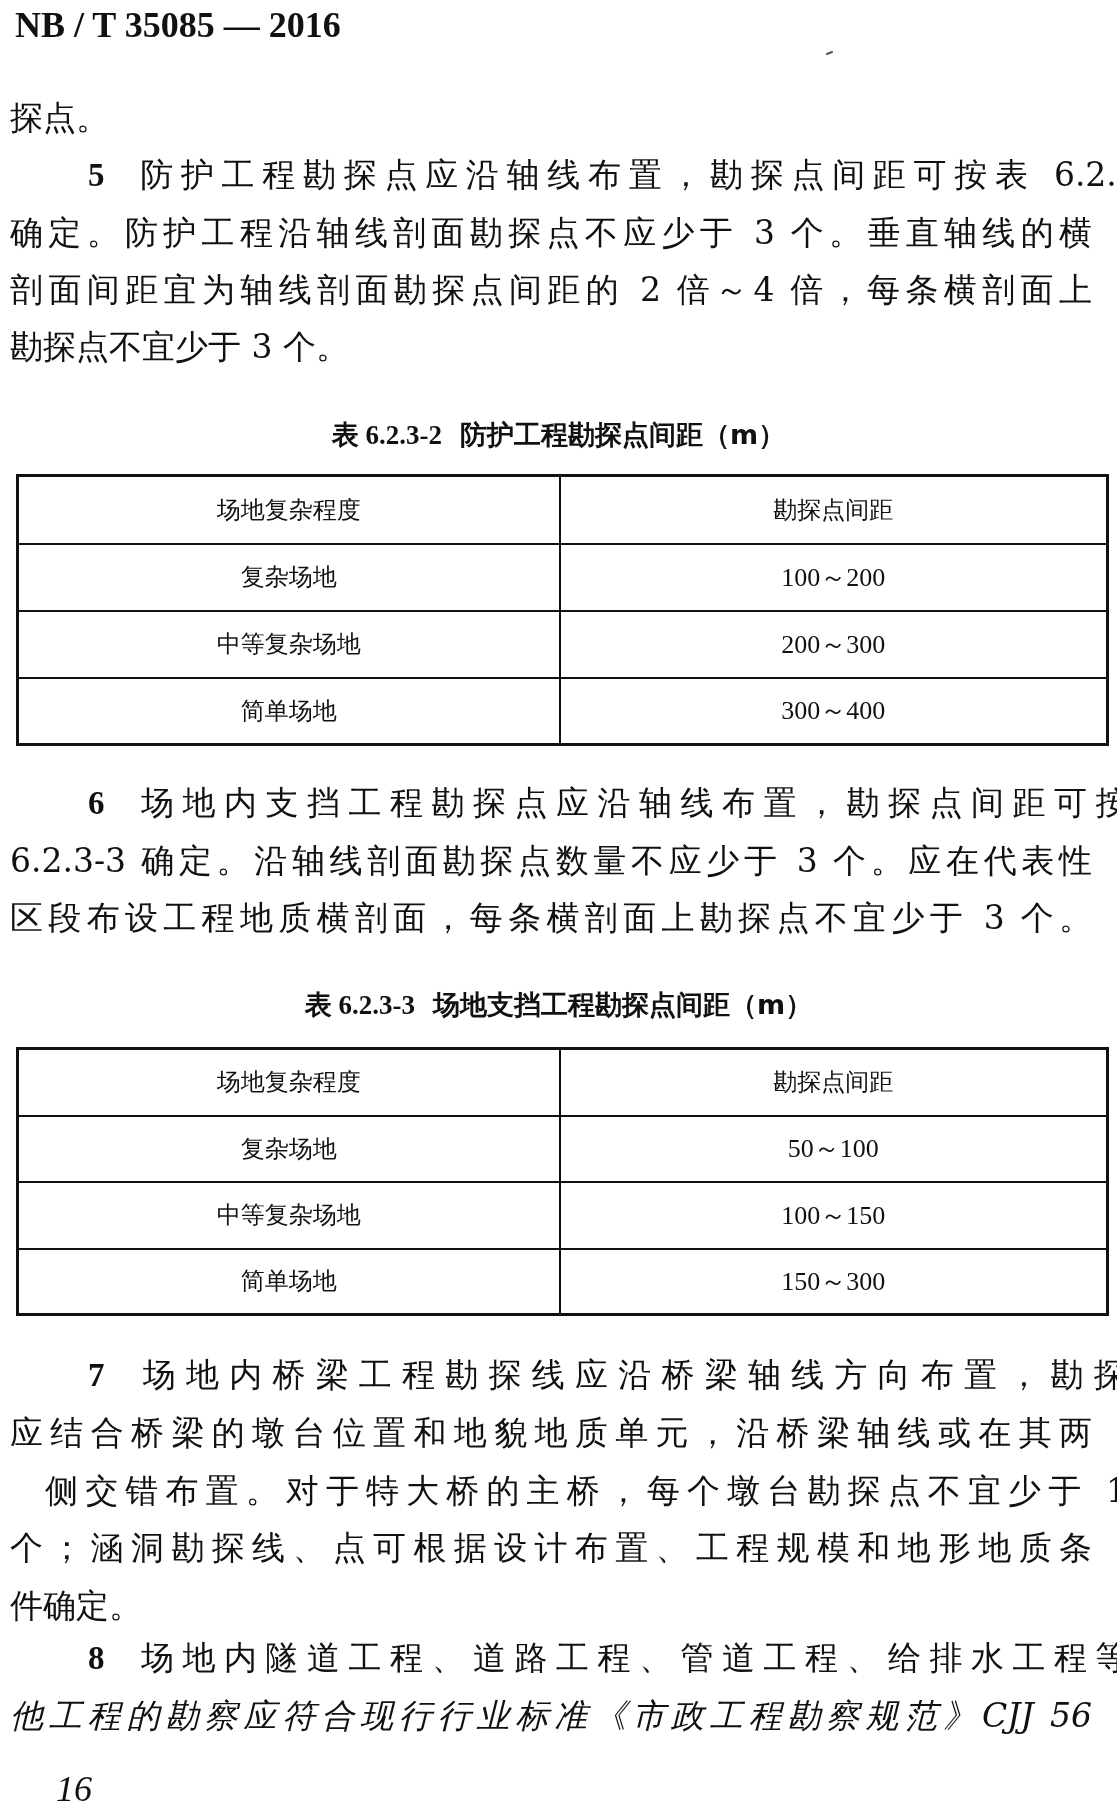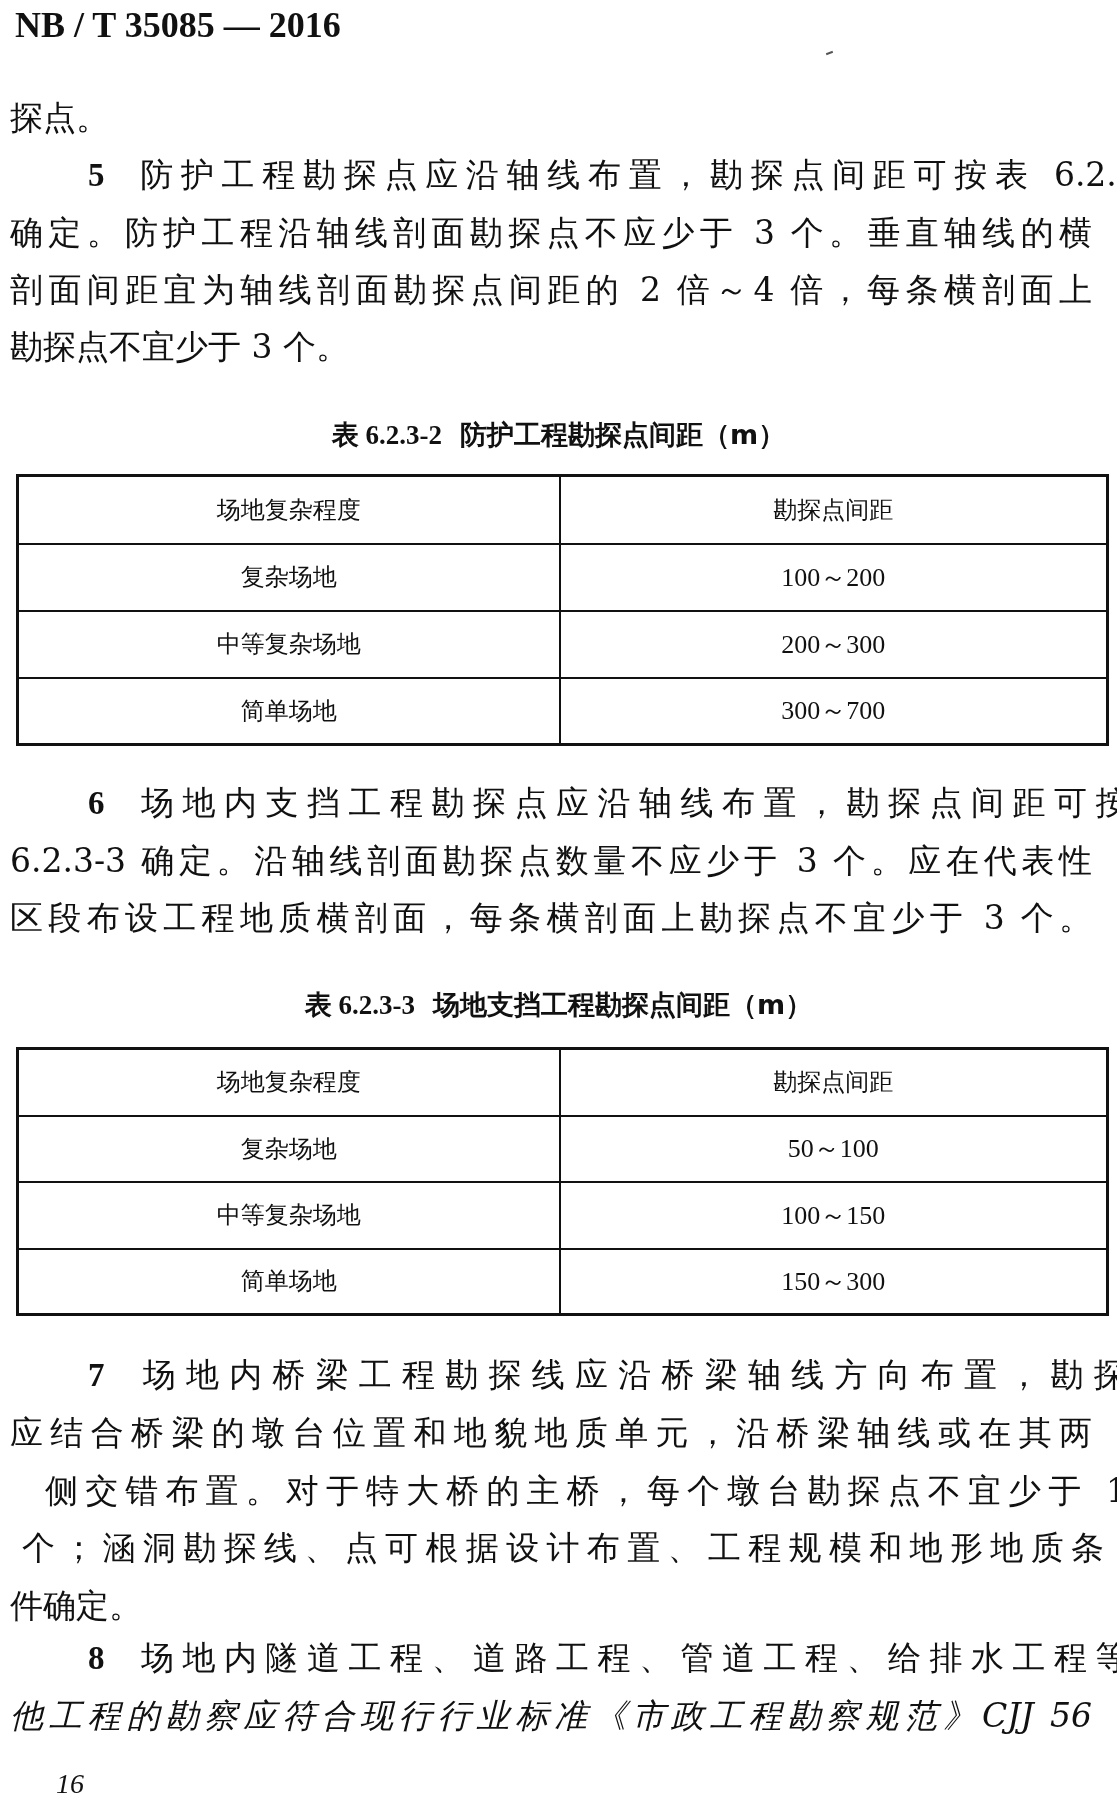--- a/index.html
+++ b/index.html
@@ -41,21 +41,21 @@
       border: 2px solid #111; text-align: center; vertical-align: middle;
       font-weight: normal; font-size: 24px; padding: 0;
       font-family: Liberation Sans, sans-serif;
     }
     table.spec td.val { font-family: "Liberation Serif", "DejaVu Serif", serif; font-size: 26px; }
     table.spec col.c1 { width: 542px; }
     table.spec col.c2 { width: 548px; }
     .page-num {
       left: 56px; top: 1768px;
       font-family: "Liberation Serif", "DejaVu Serif", serif;
-      font-style: italic; font-size: 28px;
+      font-style: italic; font-size: 36px;
     }
     .scan-mark {
       left: 826px; top: 52px; width: 7px; height: 2px; background: #555; transform: rotate(-20deg);
     }
   </style>
 </head>
 <body>
 
 <div class="abs std-header">NB / T 35085 — 2016</div>
 <div class="abs scan-mark"></div>
@@ -87,21 +87,21 @@
   <tr style="height:67px;">
     <td>复杂场地</td>
     <td class="val">100～200</td>
   </tr>
   <tr style="height:67px;">
     <td>中等复杂场地</td>
     <td class="val">200～300</td>
   </tr>
   <tr style="height:67px;">
     <td>简单场地</td>
-    <td class="val">300～700</td>
+    <td class="val">300～400</td>
   </tr>
 </tbody>
   </table>
 
 <div>
   <div class="line indent" style="top:783px;"><span class="num">6</span><span>场地内支挡工程勘探点应沿轴线布置，勘探点间距可按表</span></div>
   <div class="line" style="top:841px;">6.2.3-3 确定。沿轴线剖面勘探点数量不应少于 3 个。应在代表性</div>
   <div class="line" style="top:898px;">区段布设工程地质横剖面，每条横剖面上勘探点不宜少于 3 个。</div>
 </div>
 
@@ -130,21 +130,21 @@
     <td>简单场地</td>
     <td class="val">150～300</td>
   </tr>
 </tbody>
   </table>
 
 <div>
   <div class="line indent" style="top:1355px;"><span class="num">7</span><span>场地内桥梁工程勘探线应沿桥梁轴线方向布置，勘探点</span></div>
   <div class="line" style="top:1413px;">应结合桥梁的墩台位置和地貌地质单元，沿桥梁轴线或在其两</div>
   <div class="line" style="top:1471px;margin-left:35px;">侧交错布置。对于特大桥的主桥，每个墩台勘探点不宜少于 1</div>
-  <div class="line" style="top:1528px;margin-left:12px;">个；涵洞勘探线、点可根据设计布置、工程规模和地形地质条</div>
+  <div class="line" style="top:1528px;">个；涵洞勘探线、点可根据设计布置、工程规模和地形地质条</div>
   <div class="line short" style="top:1586px;">件确定。</div>
 </div>
 
 <div>
   <div class="line indent" style="top:1638px;"><span class="num">8</span><span>场地内隧道工程、道路工程、管道工程、给排水工程等其</span></div>
   <div class="line" style="top:1696px;font-style:italic;">他工程的勘察应符合现行行业标准《市政工程勘察规范》CJJ 56</div>
 </div>
 
 <div class="abs page-num">16</div>
 

